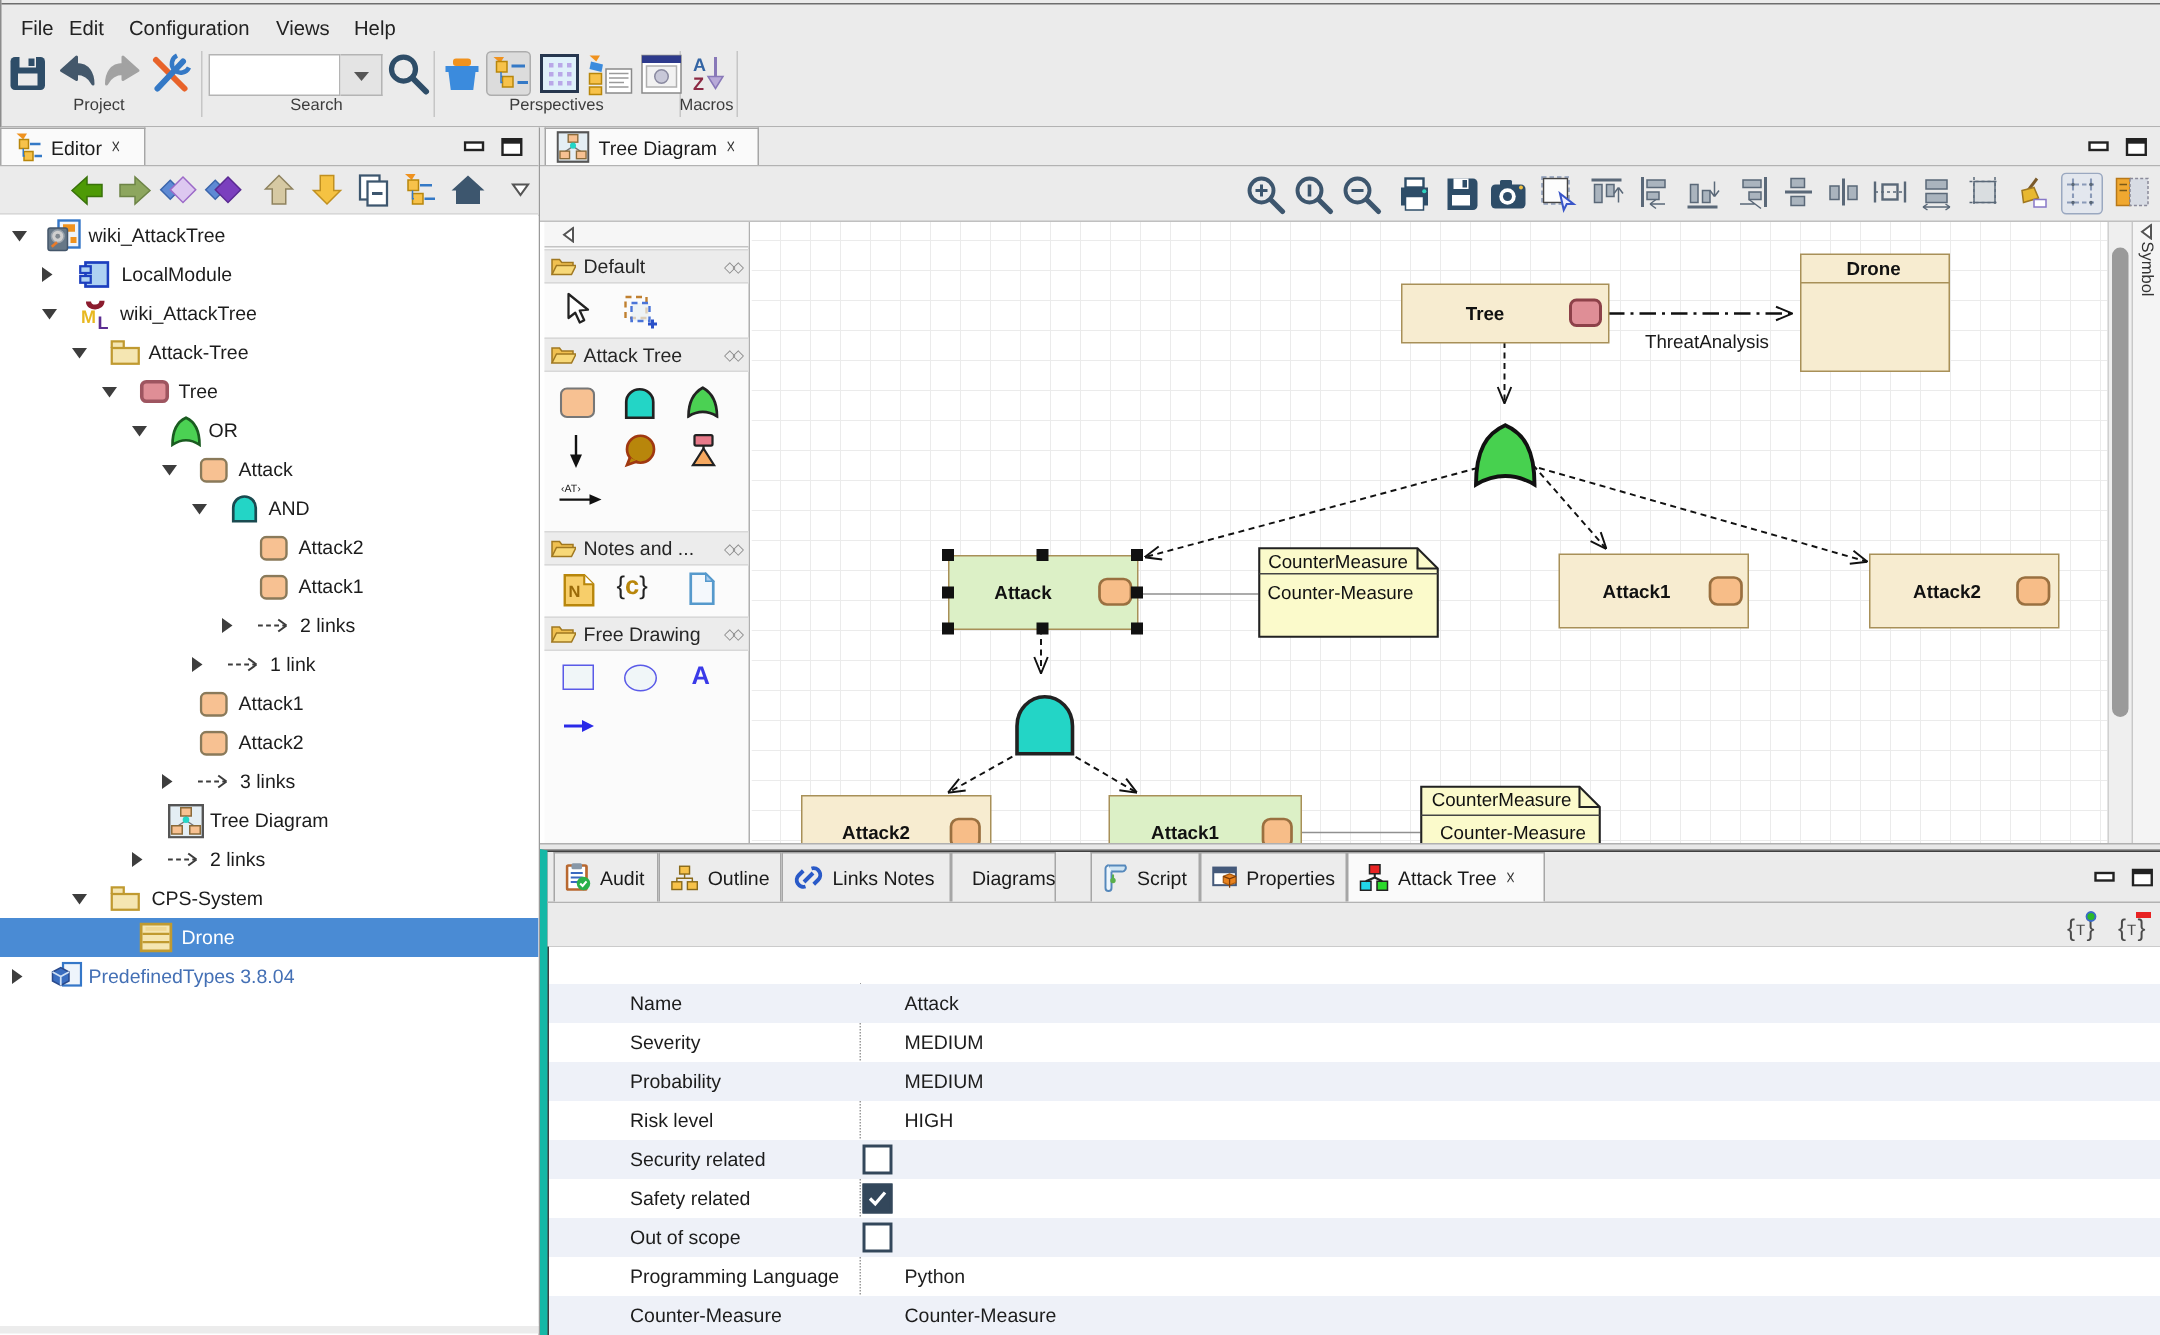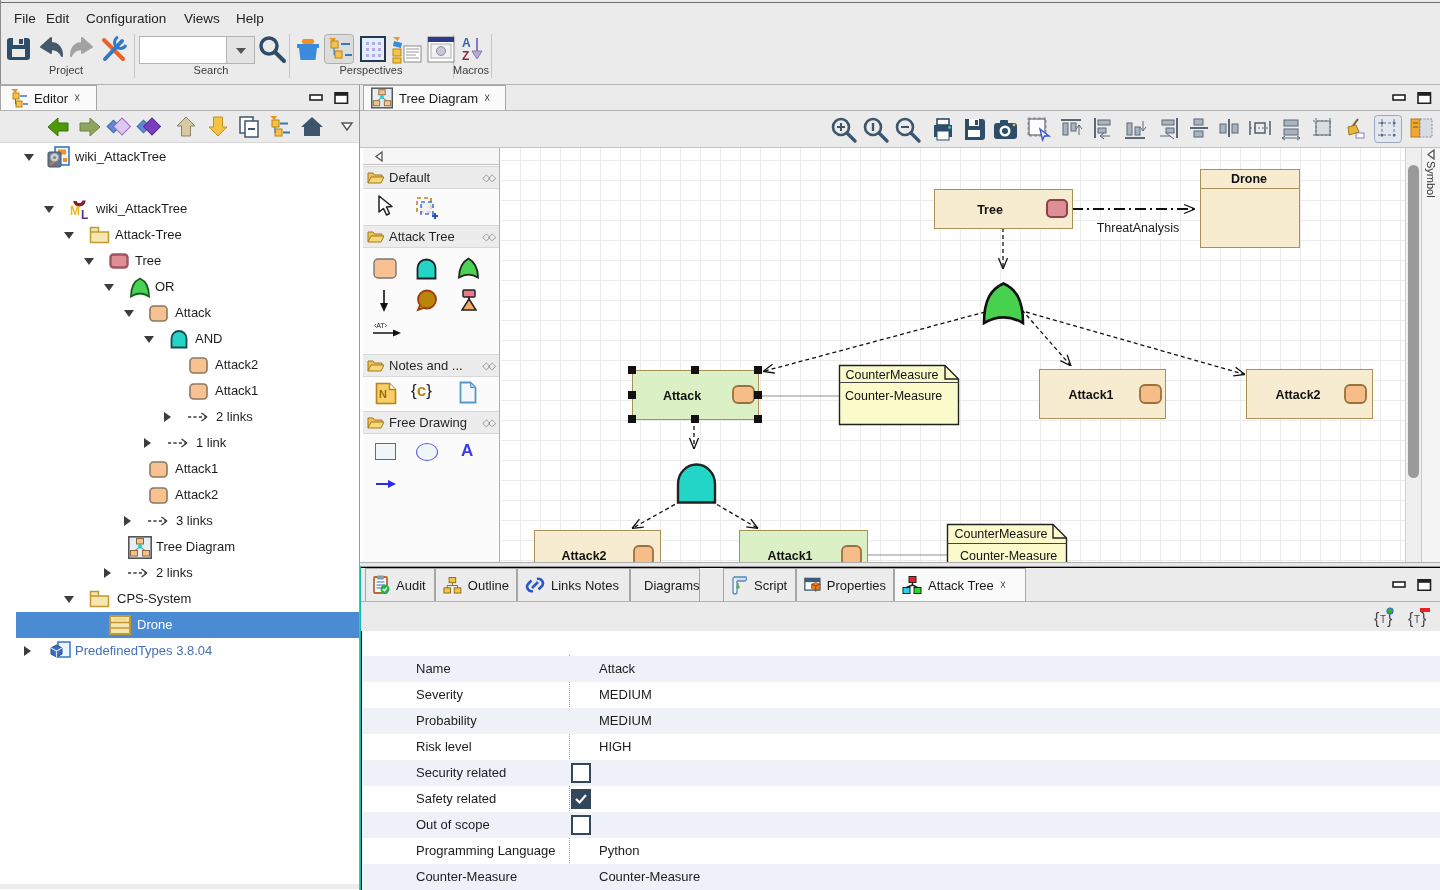--- a/index.html
+++ b/index.html
@@ -17,21 +17,21 @@
 .tabstrip{background:#ebebeb;border-bottom:1px solid #b2b2b2}
 .tab{position:absolute;top:0;height:100%;border:1px solid #a6a6a6;border-bottom:none;background:#ececec;display:flex;align-items:center;padding:0 7px;gap:6px;font-size:13px;color:#1a1a1a}
 .tab.active{background:#fafafa}
 .closex{font-size:12px;color:#333}
 .minmax{position:absolute;display:flex;gap:12px}
 
 #leftpanel{left:0;top:85px;width:360px;height:805px;background:#fff;border-right:1px solid #9a9a9a}
 #ltabs{left:0;top:0;width:359px;height:26px}
 #ltoolbar{left:0;top:26px;width:359px;height:32px;background:#ebebeb;border-bottom:1px solid #d8d8d8;display:flex;align-items:center;gap:9px;padding-left:46px}
 #ltree{left:0;top:59px;width:359px;height:740px;background:#fff;overflow:hidden}
-.trow{position:absolute;left:16px;width:359px;height:26px}
+.trow{position:absolute;left:0;width:359px;height:26px}
 .lbl{position:absolute;line-height:26px;white-space:nowrap}
 .exp{width:0;height:0;position:absolute}
 .expd{border-left:5.5px solid transparent;border-right:5.5px solid transparent;border-top:7px solid #3d3d3d;top:10px}
 .expr{border-top:5px solid transparent;border-bottom:5px solid transparent;border-left:7px solid #3d3d3d;top:8px}
 .ticon{position:absolute}
 .selrow{background:#4a8bd4;color:#fff}
 
 #editor{left:360px;top:85px;width:1080px;height:481px;background:#fff}
 #etabs{left:0;top:0;width:1080px;height:26px}
 #etoolbar{left:0;top:26px;width:1080px;height:37px;background:#ebebeb;border-bottom:1px solid #c0c0c0}
@@ -39,21 +39,21 @@
 .phead{position:absolute;left:0;width:136px;height:23px;background:#ececec;border-top:1px solid #d8d8d8;border-bottom:1px solid #d8d8d8;display:flex;align-items:center;padding-left:4px;gap:5px;font-size:13px;color:#262626}
 .phead .pin{position:absolute;right:5px;color:#8a8a8a;font-size:10px;letter-spacing:-2px}
 #canvas{left:141px;top:63px;width:904px;height:414px;background:#fff;overflow:hidden}
 #cgrid{left:0;top:0;width:904px;height:414px;
  background-image:linear-gradient(to right,#ebebeb 1px,transparent 1px),linear-gradient(to bottom,#ebebeb 1px,transparent 1px);
  background-size:20px 20px;background-position:19px 12px}
 #vscroll{left:1045px;top:63px;width:16px;height:414px;background:#efefef;border-left:1px solid #d0d0d0}
 #vthumb{left:2px;top:17px;width:11px;height:313px;background:#9a9a9a;border-radius:6px}
 #symstrip{left:1061px;top:63px;width:19px;height:414px;background:#f4f4f4;border-left:1px solid #c8c8c8}
 
-#bottompanel{left:360px;top:566px;width:1080px;height:324px;background:#000000;border-top:1px solid #9a9a9a;border-left:1px solid #14b8a6}
+#bottompanel{left:360px;top:566px;width:1080px;height:324px;background:#404040;border-top:1px solid #9a9a9a;border-left:5px solid #14b8a6}
 #btabs{left:0;top:1px;width:1079px;height:34px}
 #btoolbar{left:0;top:35px;width:1079px;height:29px;background:#ebebeb}
 #ptable{left:1px;top:64px;width:1078px;height:260px;background:#fff}
 .prow{position:absolute;left:0;width:1078px;height:26px;line-height:26px}
 .prow.tint{background:#eef1f8}
 .plabel{position:absolute;left:54px}
 .pvalue{position:absolute;left:237px}
 .cb{position:absolute;left:209px;top:3px;width:20px;height:20px;border:2px solid #33475b;background:#fff}
 .cb.on{background:#33475b}
 .hdr{color:#8f8f8f}
@@ -203,20 +203,29 @@
       <svg class="ticon" style="left:31px;top:2px" width="23" height="22" viewBox="0 0 23 22">
           <rect x="8" y="1" width="14" height="18" fill="#eef4fb" stroke="#3577c8" stroke-width="1.6"></rect>
           <rect x="11" y="3.5" width="8" height="5" fill="#f0921e"></rect>
           <rect x="16" y="12" width="4" height="4" fill="#f0921e"></rect>
           <rect x="1" y="6" width="13" height="15" rx="1.5" fill="#667787" stroke="#44566a"></rect>
           <circle cx="7.5" cy="11.5" r="4.2" fill="#cfcfcf" stroke="#98a2ac"></circle>
           <circle cx="7.5" cy="11.5" r="1.6" fill="#808890"></circle>
           <path d="M3.5 18.5 l3.5 -3" stroke="#e87a2a" stroke-width="1.8"></path>
         </svg>
       <span class="lbl" style="left:59px">wiki_AttackTree</span>
+      </div>
+    <div class="trow" style="top:26px">
+        <i class="exp expr" style="left:28px"></i>
+      <svg class="ticon" style="left:52px;top:3px" width="21" height="20" viewBox="0 0 21 20">
+          <rect x="5" y="2" width="15" height="16" fill="#aed1f2" stroke="#1d3fbf" stroke-width="1.8"></rect>
+          <rect x="1.5" y="4.5" width="7" height="4.5" fill="#aed1f2" stroke="#1d3fbf" stroke-width="1.5"></rect>
+          <rect x="1.5" y="11" width="7" height="4.5" fill="#aed1f2" stroke="#1d3fbf" stroke-width="1.5"></rect>
+        </svg>
+      <span class="lbl" style="left:81px">LocalModule</span>
       </div>
     <div class="trow" style="top:52px">
         <i class="exp expd" style="left:28px"></i>
       <svg class="ticon" style="left:53px;top:2px" width="22" height="23" viewBox="0 0 22 23">
           <path d="M6 3 c0 5 9 5 9 -0.5" stroke="#8c1c2e" stroke-width="3.4" fill="none"></path>
           <text x="1" y="17" font-family="Liberation Sans" font-size="12" font-weight="bold" fill="#e8b820">M</text>
           <text x="12" y="21" font-family="Liberation Sans" font-size="12" font-weight="bold" fill="#5c2d91">L</text>
         </svg>
       <span class="lbl" style="left:80px">wiki_AttackTree</span>
       </div>

